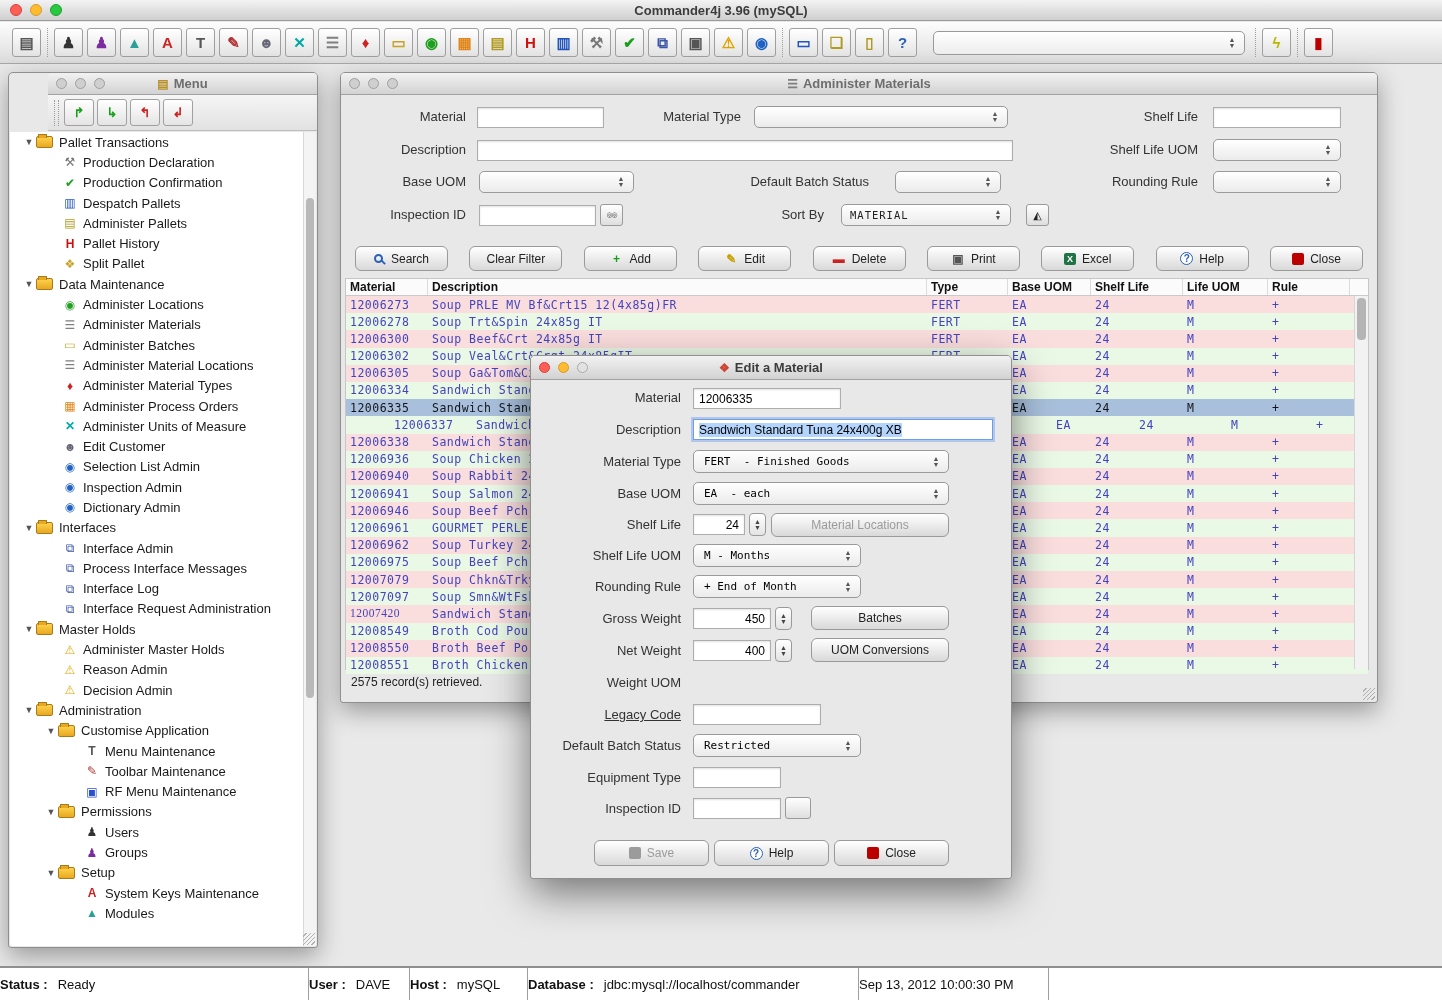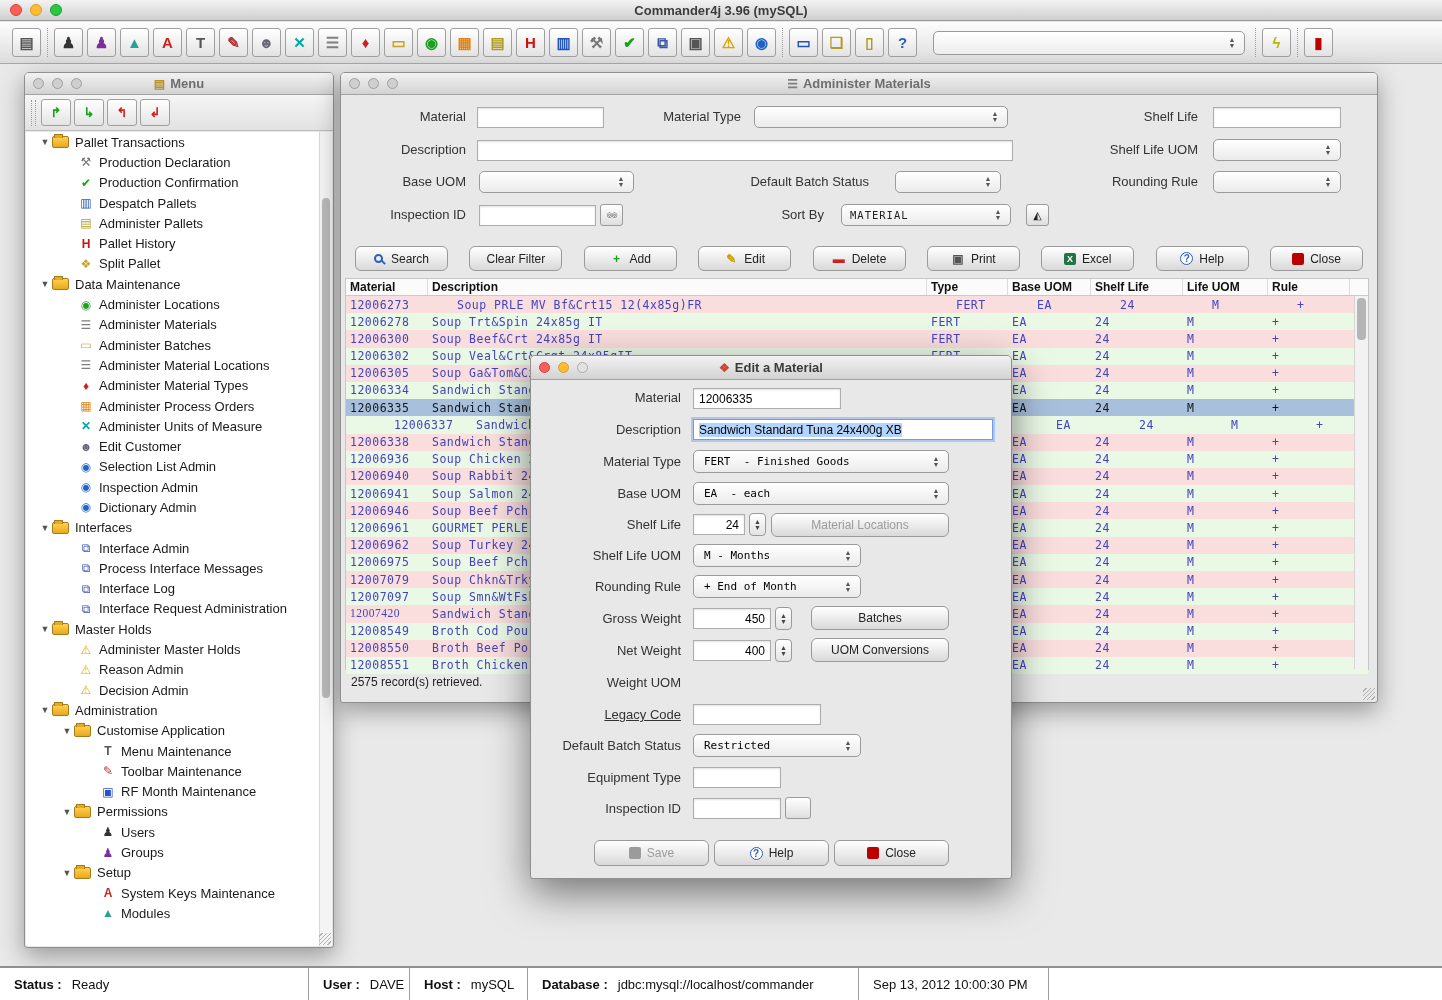--- a/index.html
+++ b/index.html
@@ -39,21 +39,21 @@
   .titlebar { height:22px; background:linear-gradient(#f2f2f2,#d2d2d2); border-bottom:1px solid #a2a2a2;
     border-radius:4px 4px 0 0; position:relative; display:flex; align-items:center; }
   .titlebar .lights { margin-left:8px; }
   .titlebar .light { width:11px; height:11px; }
   .win-title { position:absolute; left:0; right:0; text-align:center; font-size:13px; color:#6e6e6e; font-weight:bold; }
   .win-title .t-icon { margin-right:5px; font-size:12px; }
   .grip { position:absolute; right:2px; bottom:2px; width:12px; height:12px;
     background:repeating-linear-gradient(135deg, transparent 0 2px, #b0b0b0 2px 3px); }
 
   
-  #menu-window { left:24px; top:72px; width:310px; height:876px; }
+  #menu-window { left:8px; top:72px; width:310px; height:876px;padding-left:39px; }
   .menu-toolbar { height:36px; background:linear-gradient(#f5f5f5,#e2e2e2); border-bottom:1px solid #bdbdbd;
     display:flex; align-items:center; padding-left:4px; }
   .menu-handle { width:5px; height:26px; border-left:1px dotted #999; border-right:1px dotted #999; margin:0 5px 0 2px; }
   .mtb-btn { width:30px; height:27px; margin-right:3px; background:linear-gradient(#ffffff,#e4e4e4);
     border:1px solid #a0a0a0; border-radius:3px; display:flex; align-items:center; justify-content:center;
     font-size:13px; font-weight:bold; }
   .tree-area { position:absolute; left:1px; top:59px; right:1px; bottom:1px; background:#ffffff; overflow:hidden; border-radius:0 0 3px 3px; }
   .tree-row { height:20.3px; display:flex; align-items:center; font-size:13px; color:#1a1a1a; white-space:nowrap; }
   .tree-arrow { width:14px; font-size:9px; color:#555; text-align:center; flex:0 0 14px; }
   .folder-ic { width:17px; height:12px; background:linear-gradient(#ffd24d,#e8a820); border:1px solid #a87b1a;
@@ -115,21 +115,21 @@
     background:linear-gradient(#ffffff,#d9d9d9); font-size:12px; color:#222;
     display:flex; align-items:center; justify-content:center; }
   .d-btn.disabled { color:#9b9b9b; }
   .sel-text { background:#b3d4fc; }
   .focus-ring { border:1px solid #6f9ee8; box-shadow:0 0 0 2px rgba(110,158,232,.45); }
   .num { justify-content:flex-end; }
 
   
   .statusbar { position:absolute; left:0; bottom:0; width:1442px; height:34px; background:#ffffff;
     border-top:2px solid #8f8f8f; display:flex; font-size:13px; color:#111; }
-  .sb-seg { display:flex; align-items:center; padding-left:14px; border-right:1px solid #9e9e9e; }
+  .sb-seg { display:flex; align-items:center; border-right:1px solid #9e9e9e; }
   .sb-lab { font-weight:bold; margin-right:10px; }
 </style>
 </head>
 <body>
 
 <div class="app-titlebar">
   <div class="lights">
     <div class="light lr"></div>
     <div class="light ly"></div>
     <div class="light lg"></div>
@@ -397,21 +397,21 @@
       <div class="tree-row" style="padding-left: 74px;">
         <span class="tree-glyph" style="color: rgb(85, 85, 85); font-weight: bold;">T</span>
         <span>Menu Maintenance</span>
       </div>
       <div class="tree-row" style="padding-left: 74px;">
         <span class="tree-glyph" style="color: rgb(176, 48, 48);">✎</span>
         <span>Toolbar Maintenance</span>
       </div>
       <div class="tree-row" style="padding-left: 74px;">
         <span class="tree-glyph" style="color: rgb(42, 79, 208);">▣</span>
-        <span>RF Month Maintenance</span>
+        <span>RF Menu Maintenance</span>
       </div>
       <div class="tree-row" style="padding-left: 34px;">
         <span class="tree-arrow">▼</span>
         <span class="folder-ic"></span>
         <span>Permissions</span>
       </div>
       <div class="tree-row" style="padding-left: 74px;">
         <span class="tree-glyph" style="color: rgb(51, 51, 51);">♟</span>
         <span>Users</span>
       </div>
@@ -561,21 +561,21 @@
         <div class="t-cell" style="width: 499px;">Description</div>
         <div class="t-cell" style="width: 81px;">Type</div>
         <div class="t-cell" style="width: 83px;">Base UOM</div>
         <div class="t-cell" style="width: 92px;">Shelf Life</div>
         <div class="t-cell" style="width: 85px;">Life UOM</div>
         <div class="t-cell" style="width: 82px;">Rule</div>
       </div>
     <div id="mat-tbody">
         <div class="t-row row-pink">
           <span class="t-cell mono" style="width: 82px;">12006273</span>
-          <span class="t-cell mono" style="width: 499px; margin-left: 25px;">Soup PRLE MV Bf&amp;Crt15 12(4x85g)FR</span>
+          <span class="t-cell mono" style="width: 499px;">Soup PRLE MV Bf&amp;Crt15 12(4x85g)FR</span>
           <span class="t-cell mono" style="width: 81px;">FERT</span>
           <span class="t-cell mono" style="width: 83px;">EA</span>
           <span class="t-cell mono" style="width: 92px;">24</span>
           <span class="t-cell mono" style="width: 85px;">M</span>
           <span class="t-cell mono" style="width: 82px;">+</span>
         </div>
         <div class="t-row row-green">
           <span class="t-cell mono" style="width: 82px;">12006278</span>
           <span class="t-cell mono" style="width: 499px;">Soup Trt&amp;Spin 24x85g IT</span>
           <span class="t-cell mono" style="width: 81px;">FERT</span>

